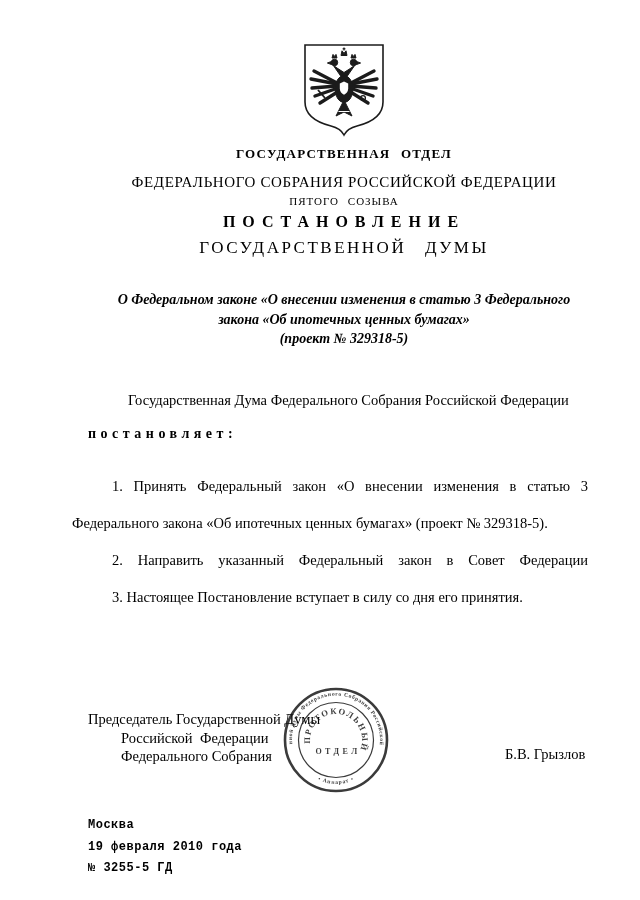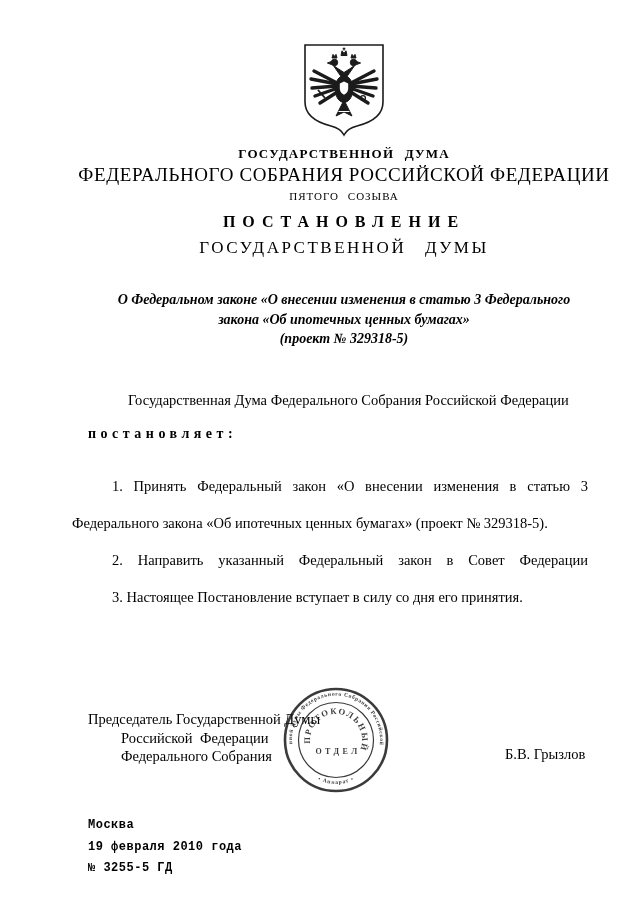--- a/index.html
+++ b/index.html
@@ -7,21 +7,21 @@
     position:relative; width:640px; height:900px; background:#ffffff;
     font-family:"Liberation Serif", serif; color:#000; overflow:hidden;
     margin:0 auto;
   }
   
   .emblem{position:absolute; left:301px; top:42px; width:86px; height:95px;}
   
   .center-col{position:absolute; left:48px; width:592px; text-align:center;}
   .org{top:146px;}
   .org-line1{font-size:13px; font-weight:bold; letter-spacing:1.2px; word-spacing:6px;}
-  .org-line2{font-size:19px; letter-spacing:0.6px; margin-top:2px;}
+  .org-line2{font-size:15px; letter-spacing:0.6px; margin-top:12px;}
   .org-line3{font-size:11px; letter-spacing:1px; word-spacing:5px; margin-top:4px;}
   .doctype{top:213px;}
   .doctype-line1{font-size:16px; font-weight:bold; letter-spacing:7px;}
   .doctype-line2{font-size:17px; letter-spacing:2.5px; word-spacing:12px; margin-top:7px;}
   .subject{top:290px; font-weight:bold; font-size:14px; line-height:19.5px;font-style:italic;}
   
   .intro-block{position:absolute; left:88px; top:392px; width:516px; font-size:14.5px;}
   .intro-line{text-indent:40px;}
   .resolves{margin-top:17px; font-weight:bold; letter-spacing:4.5px; font-size:14px;}
   .body-items{position:absolute; left:72px; top:468px; width:516px; font-size:14.5px; line-height:37px;}
@@ -75,21 +75,21 @@
       <ellipse cx="43" cy="47" rx="9" ry="13.5"></ellipse>
       <path d="M43,39.5 l4.2,2 v5 c0,3.2 -2.1,5.2 -4.2,6.3 c-2.1,-1.1 -4.2,-3.1 -4.2,-6.3 v-5 Z" fill="#ffffff" stroke="none"></path>
       <path d="M43,58 L35,74 L43,70 L51,74 Z"></path>
       <line x1="37.5" y1="69.5" x2="48.5" y2="69.5" stroke="#ffffff" stroke-width="1"></line>
       <circle cx="62" cy="56" r="2.4" fill="none" stroke-width="1.3"></circle>
       <line x1="24" y1="56" x2="17" y2="48" stroke-width="1.8"></line>
     </g>
   </svg>
 
   <div class="center-col org">
-    <div class="org-line1">ГОСУДАРСТВЕННОЙ ДУМА</div>
+    <div class="org-line1">ГОСУДАРСТВЕННАЯ ОТДЕЛ</div>
     <div class="org-line2">ФЕДЕРАЛЬНОГО СОБРАНИЯ РОССИЙСКОЙ ФЕДЕРАЦИИ</div>
     <div class="org-line3">ПЯТОГО СОЗЫВА</div>
   </div>
 
   <div class="center-col doctype">
     <div class="doctype-line1">ПОСТАНОВЛЕНИЕ</div>
     <div class="doctype-line2">ГОСУДАРСТВЕННОЙ  ДУМЫ</div>
   </div>
 
   <div class="center-col subject">

